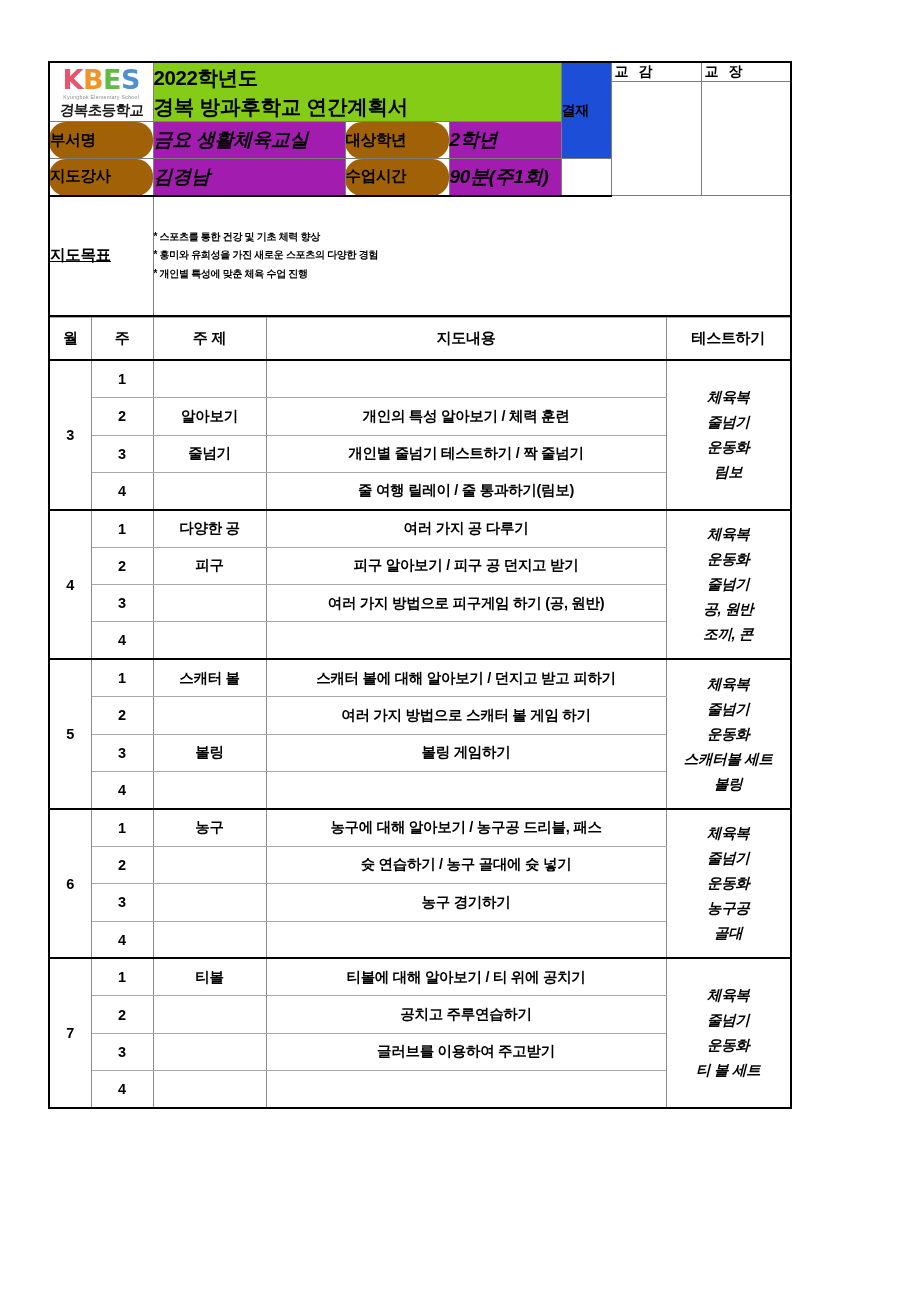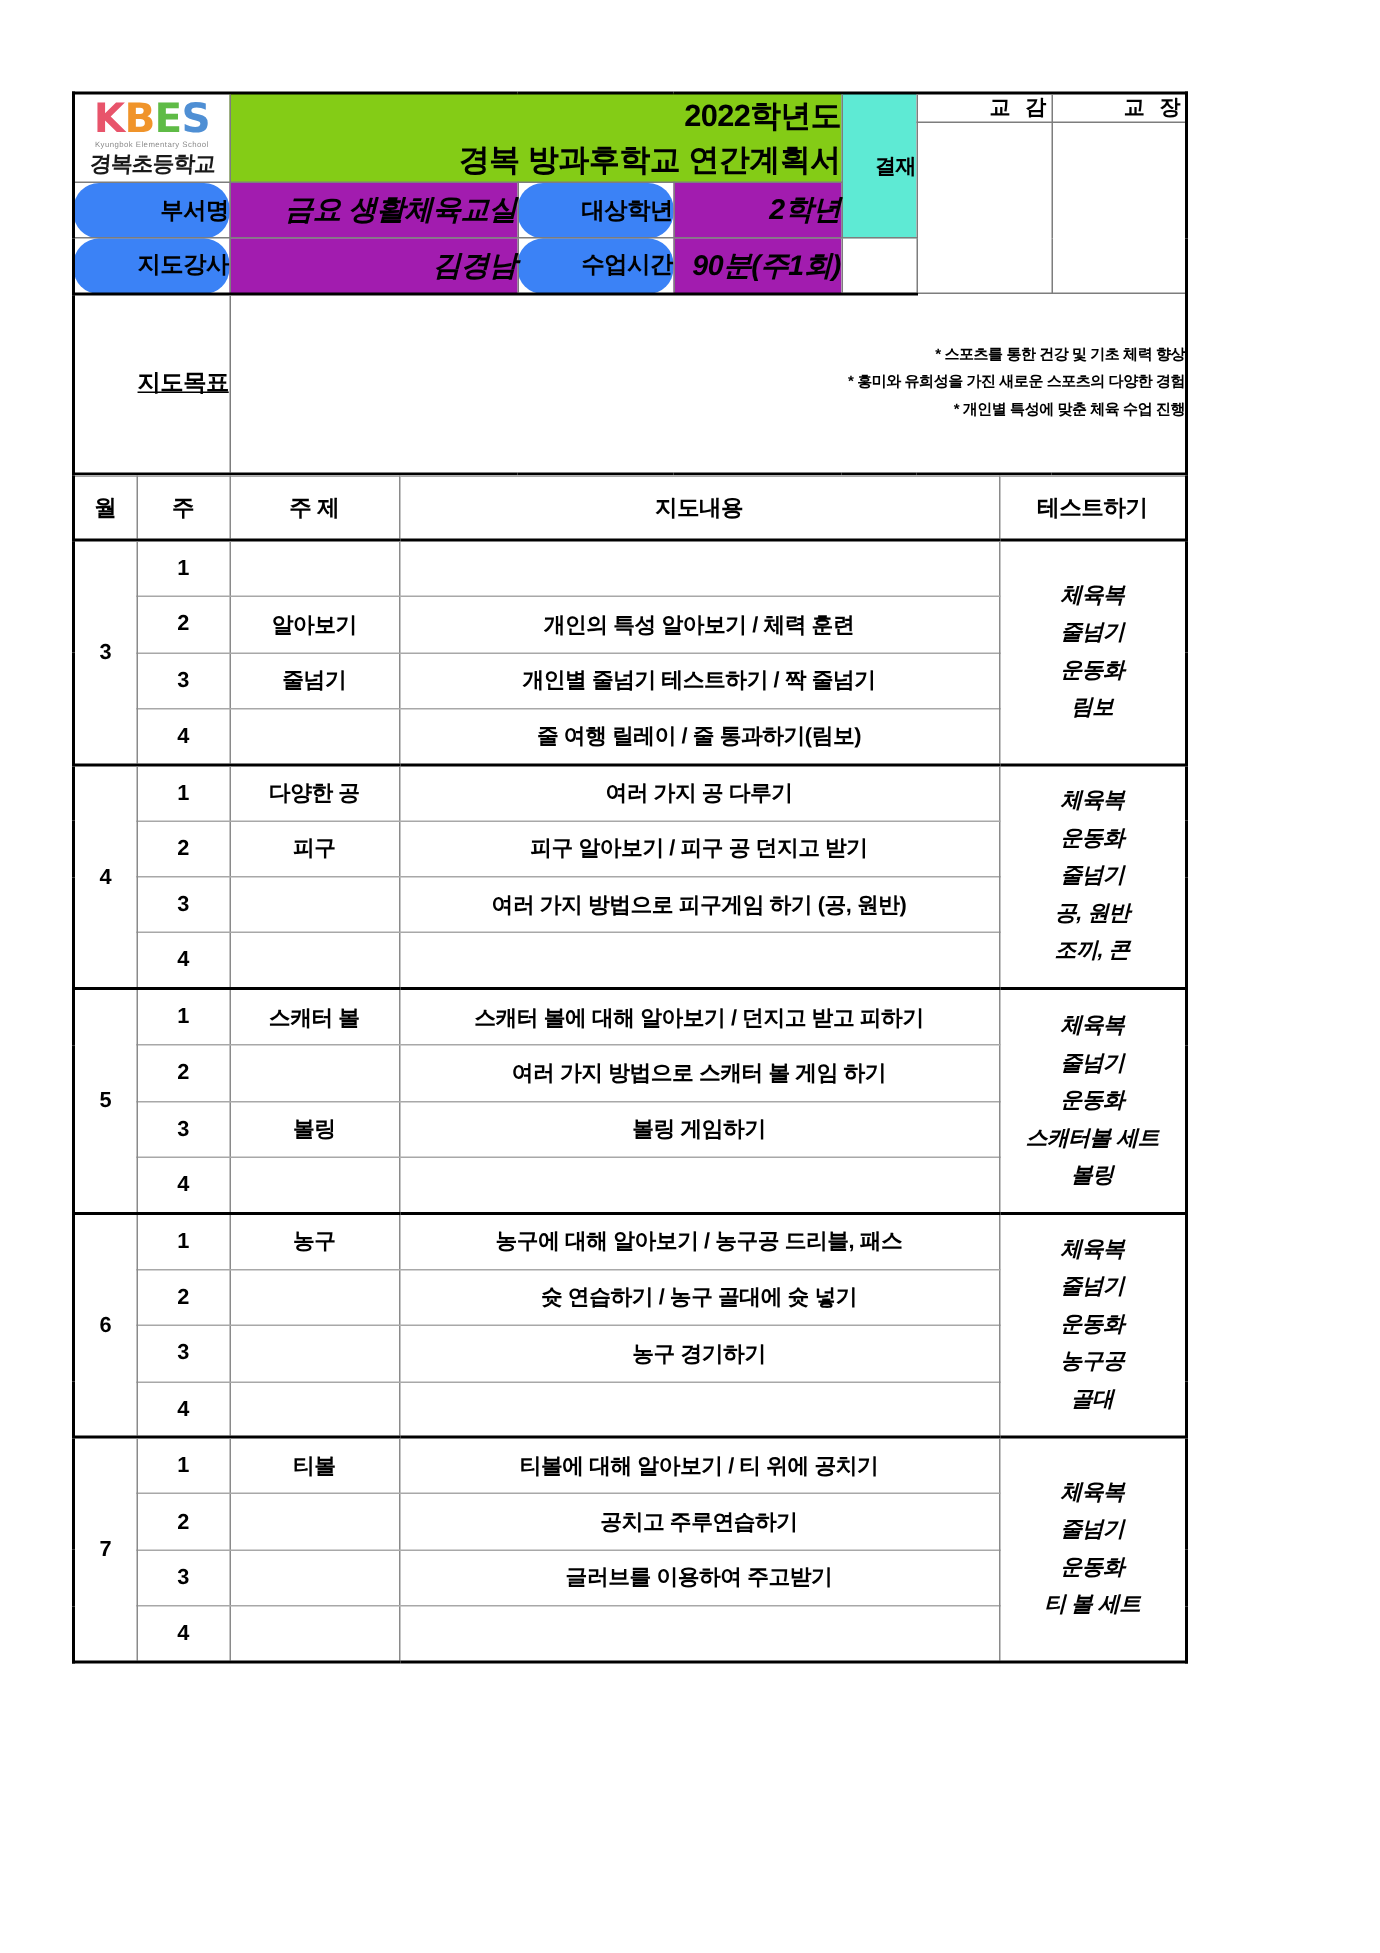--- a/index.html
+++ b/index.html
@@ -30,21 +30,21 @@
 
   table.grid {
     border-collapse: collapse;
     table-layout: fixed;
     width: 742px;
   }
   table.grid td, table.grid th {
     border: 1px solid #7d7d7d;
     padding: 0;
     vertical-align: middle;
-    text-align: right;
+    text-align: left;
     font-weight: bold;
     color: #000;
   }
 
   
   .tk-t { border-top: 2.5px solid #000 !important; }
   .tk-b { border-bottom: 2.5px solid #000 !important; }
   .tk-l { border-left: 2.5px solid #000 !important; }
   .tk-r { border-right: 2.5px solid #000 !important; }
 
@@ -91,34 +91,34 @@
 
   .title-cell {
     background: #84cc16;
     padding: 9px 4px;
     line-height: 1.42;
   }
   .title-year { font-size: 20.5px; font-weight: bold; letter-spacing: -0.4px; }
   .title-main { font-size: 20.5px; font-weight: bold; letter-spacing: -0.2px; }
 
   .appr-label {
-    background: #5eead4;
+    background: #1d4ed8;
     font-size: 14px;
     letter-spacing: -0.4px;
   }
   .appr-head {
     background: #ffffff;
     font-size: 14px;
     letter-spacing: 3px;
     text-indent: 3px;
   }
   .appr-sign { background: #ffffff; }
 
   .lbl {
-    background: #3b82f6;
+    background: #a16207;
     font-size: 15.5px;
     letter-spacing: -0.3px;
     height: 37px;
     border-radius: 17px;
   }
   .val {
     background: #a21caf;
     font-size: 19px;
     letter-spacing: -0.3px;
     height: 37px;

